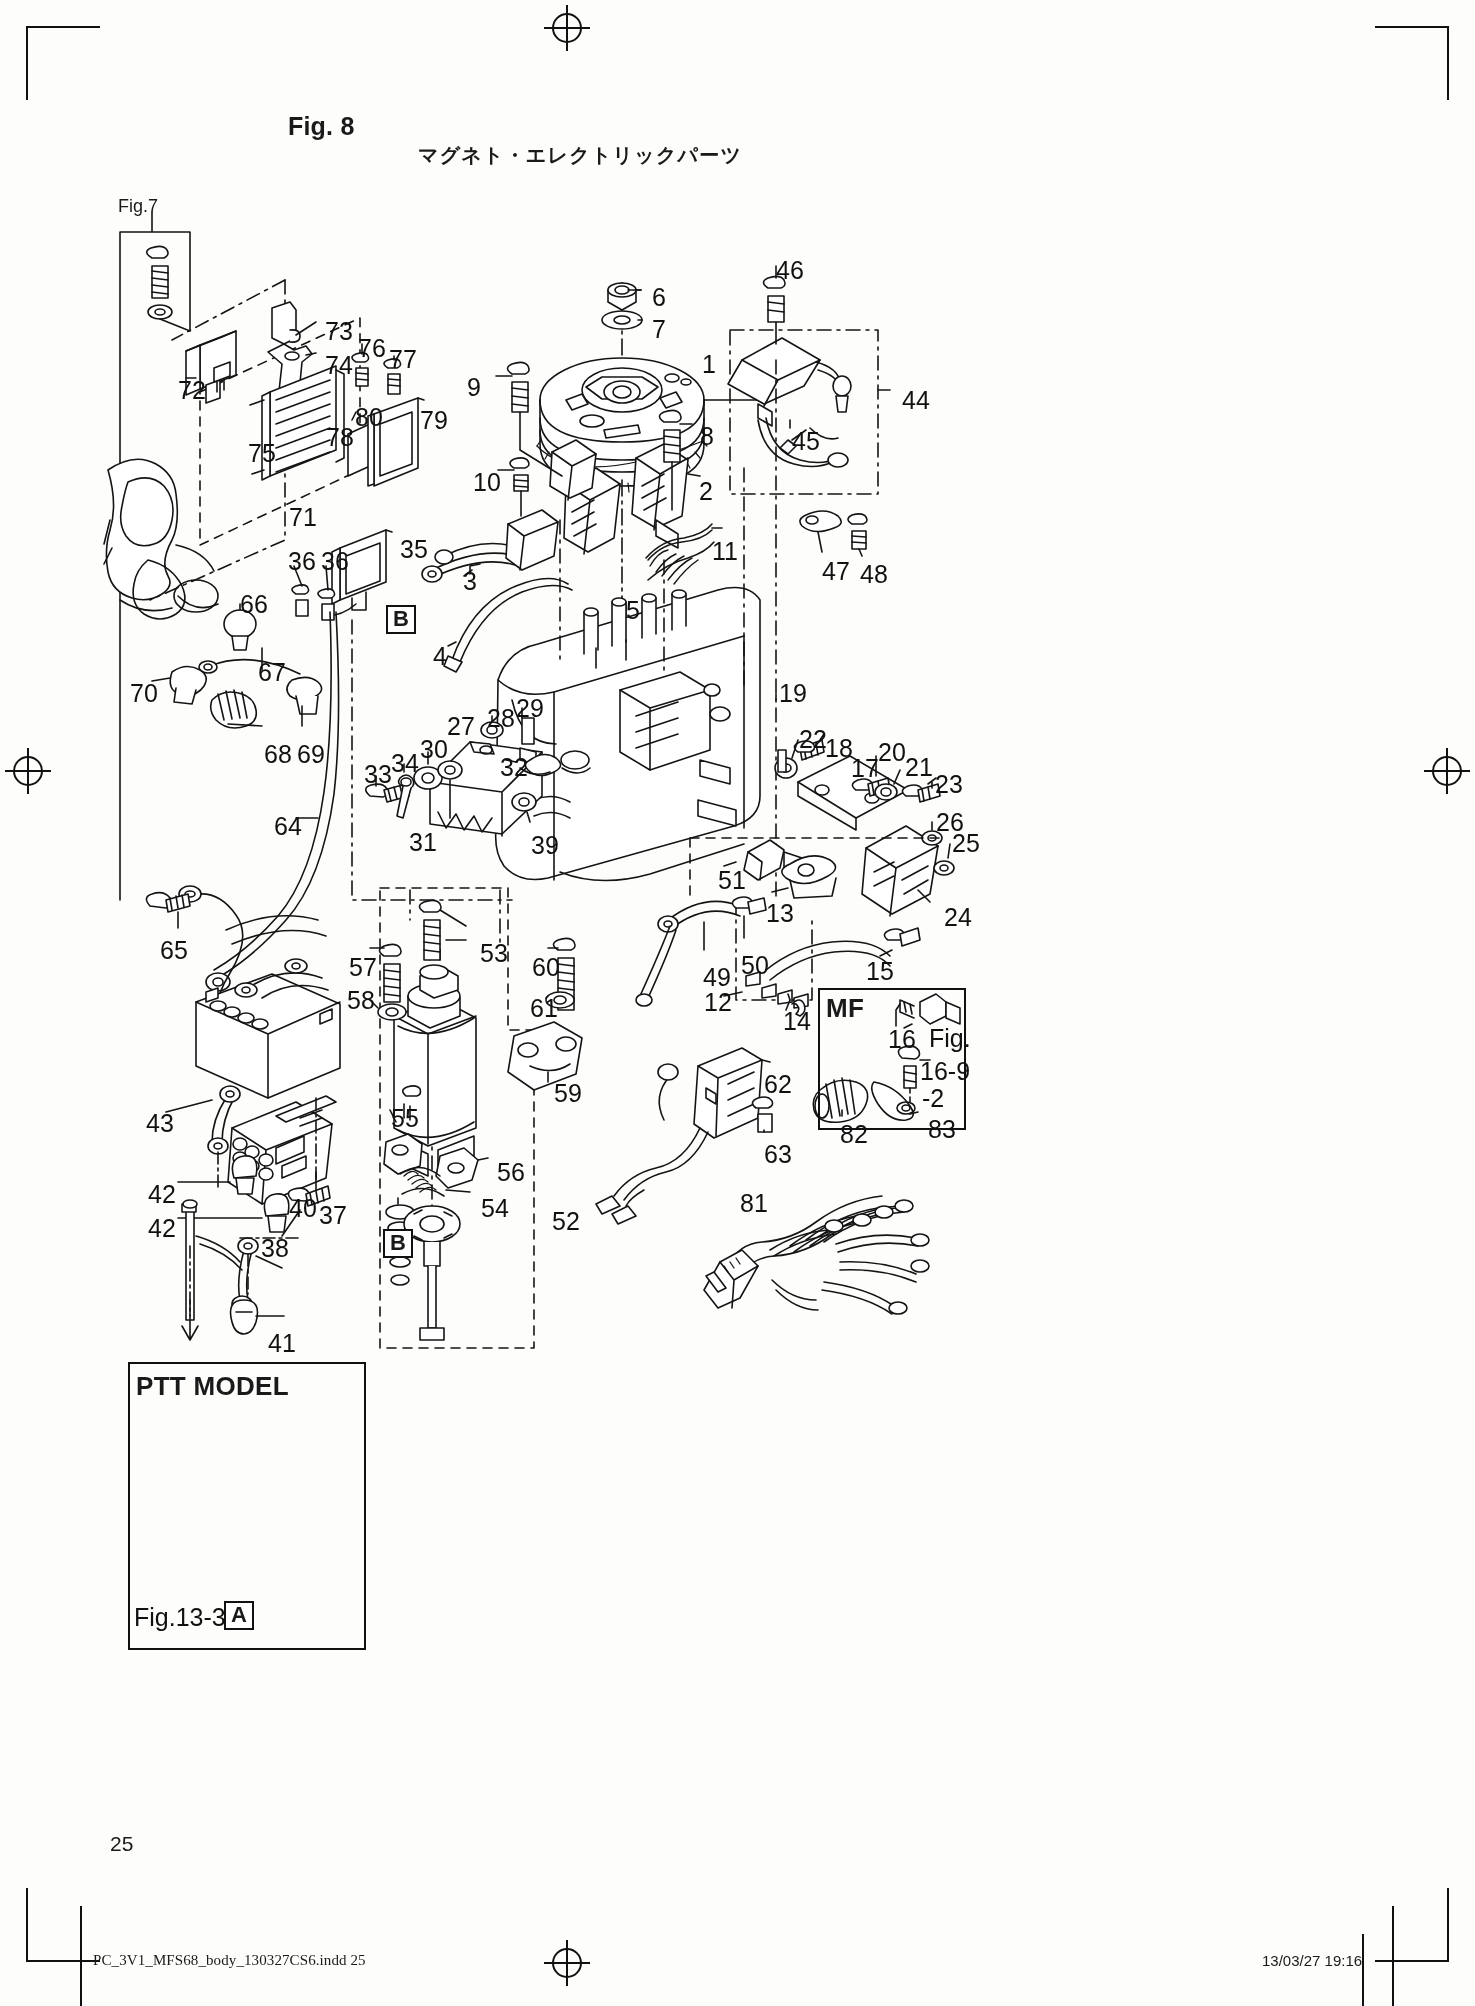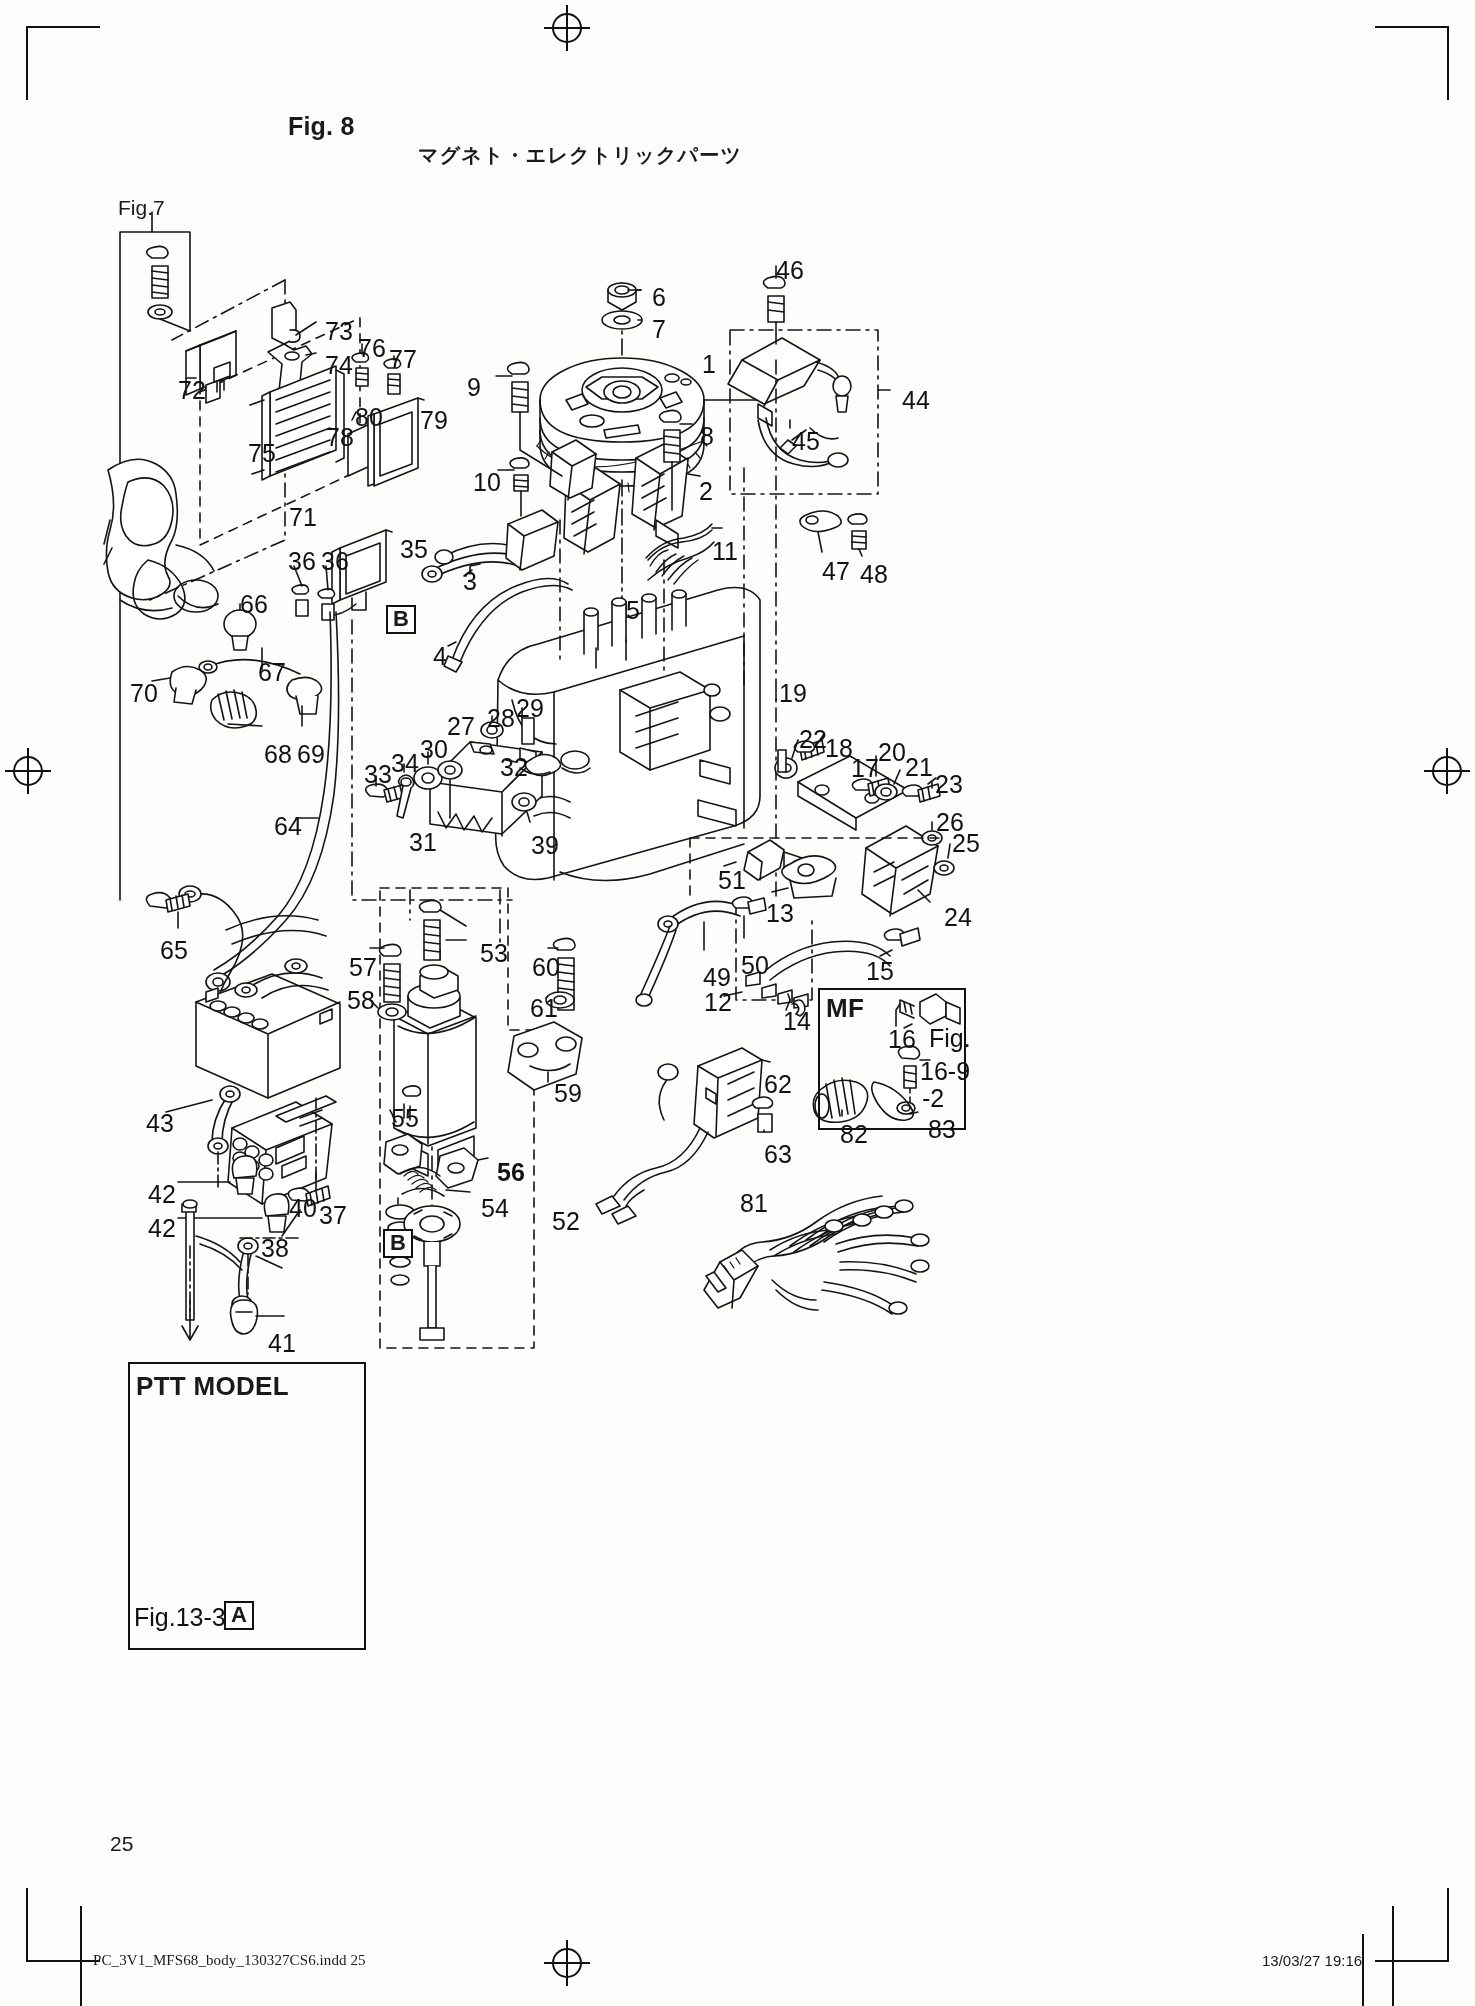--- a/index.html
+++ b/index.html
@@ -97,21 +97,21 @@
     border: 2px solid #111;
     background: transparent;
   }
   .frametitle {
     position: absolute;
     font-size: 26px; font-weight: bold;
     letter-spacing: .3px;
   }
   .fig-ref {
     position: absolute;
-    font-size: 21px;
+    font-size: 18px;
   }
 </style>
 </head>
 <body>
 
 <div id="page">
 
   <div class="crop" style="left:26px;top:26px;width:74px;height:74px;">
     <div class="v" style="left:0;top:0;height:74px;"></div>
     <div class="h" style="left:0;top:0;width:74px;"></div>
@@ -991,21 +991,21 @@
       <div class="lbl" style="left: 776px; top: 258px;">46</div>
       <div class="lbl" style="left: 822px; top: 559px;">47</div>
       <div class="lbl" style="left: 860px; top: 562px;">48</div>
       <div class="lbl" style="left: 703px; top: 965px;">49</div>
       <div class="lbl" style="left: 741px; top: 953px;">50</div>
       <div class="lbl" style="left: 708px; top: 868px; margin-left: 10px;">51</div>
       <div class="lbl" style="left: 552px; top: 1209px;">52</div>
       <div class="lbl" style="left: 480px; top: 941px;">53</div>
       <div class="lbl" style="left: 481px; top: 1196px;">54</div>
       <div class="lbl" style="left: 391px; top: 1106px;">55</div>
-      <div class="lbl" style="left: 497px; top: 1160px; font-weight: bold;">56</div>
+      <div class="lbl" style="left: 497px; top: 1160px;">56</div>
       <div class="lbl" style="left: 349px; top: 955px;">57</div>
       <div class="lbl" style="left: 347px; top: 988px;">58</div>
       <div class="lbl" style="left: 554px; top: 1081px;">59</div>
       <div class="lbl" style="left: 532px; top: 955px;">60</div>
       <div class="lbl" style="left: 530px; top: 996px;">61</div>
       <div class="lbl" style="left: 764px; top: 1072px;">62</div>
       <div class="lbl" style="left: 764px; top: 1142px;">63</div>
       <div class="lbl" style="left: 274px; top: 814px;">64</div>
       <div class="lbl" style="left: 160px; top: 938px;">65</div>
       <div class="lbl" style="left: 240px; top: 592px;">66</div>

